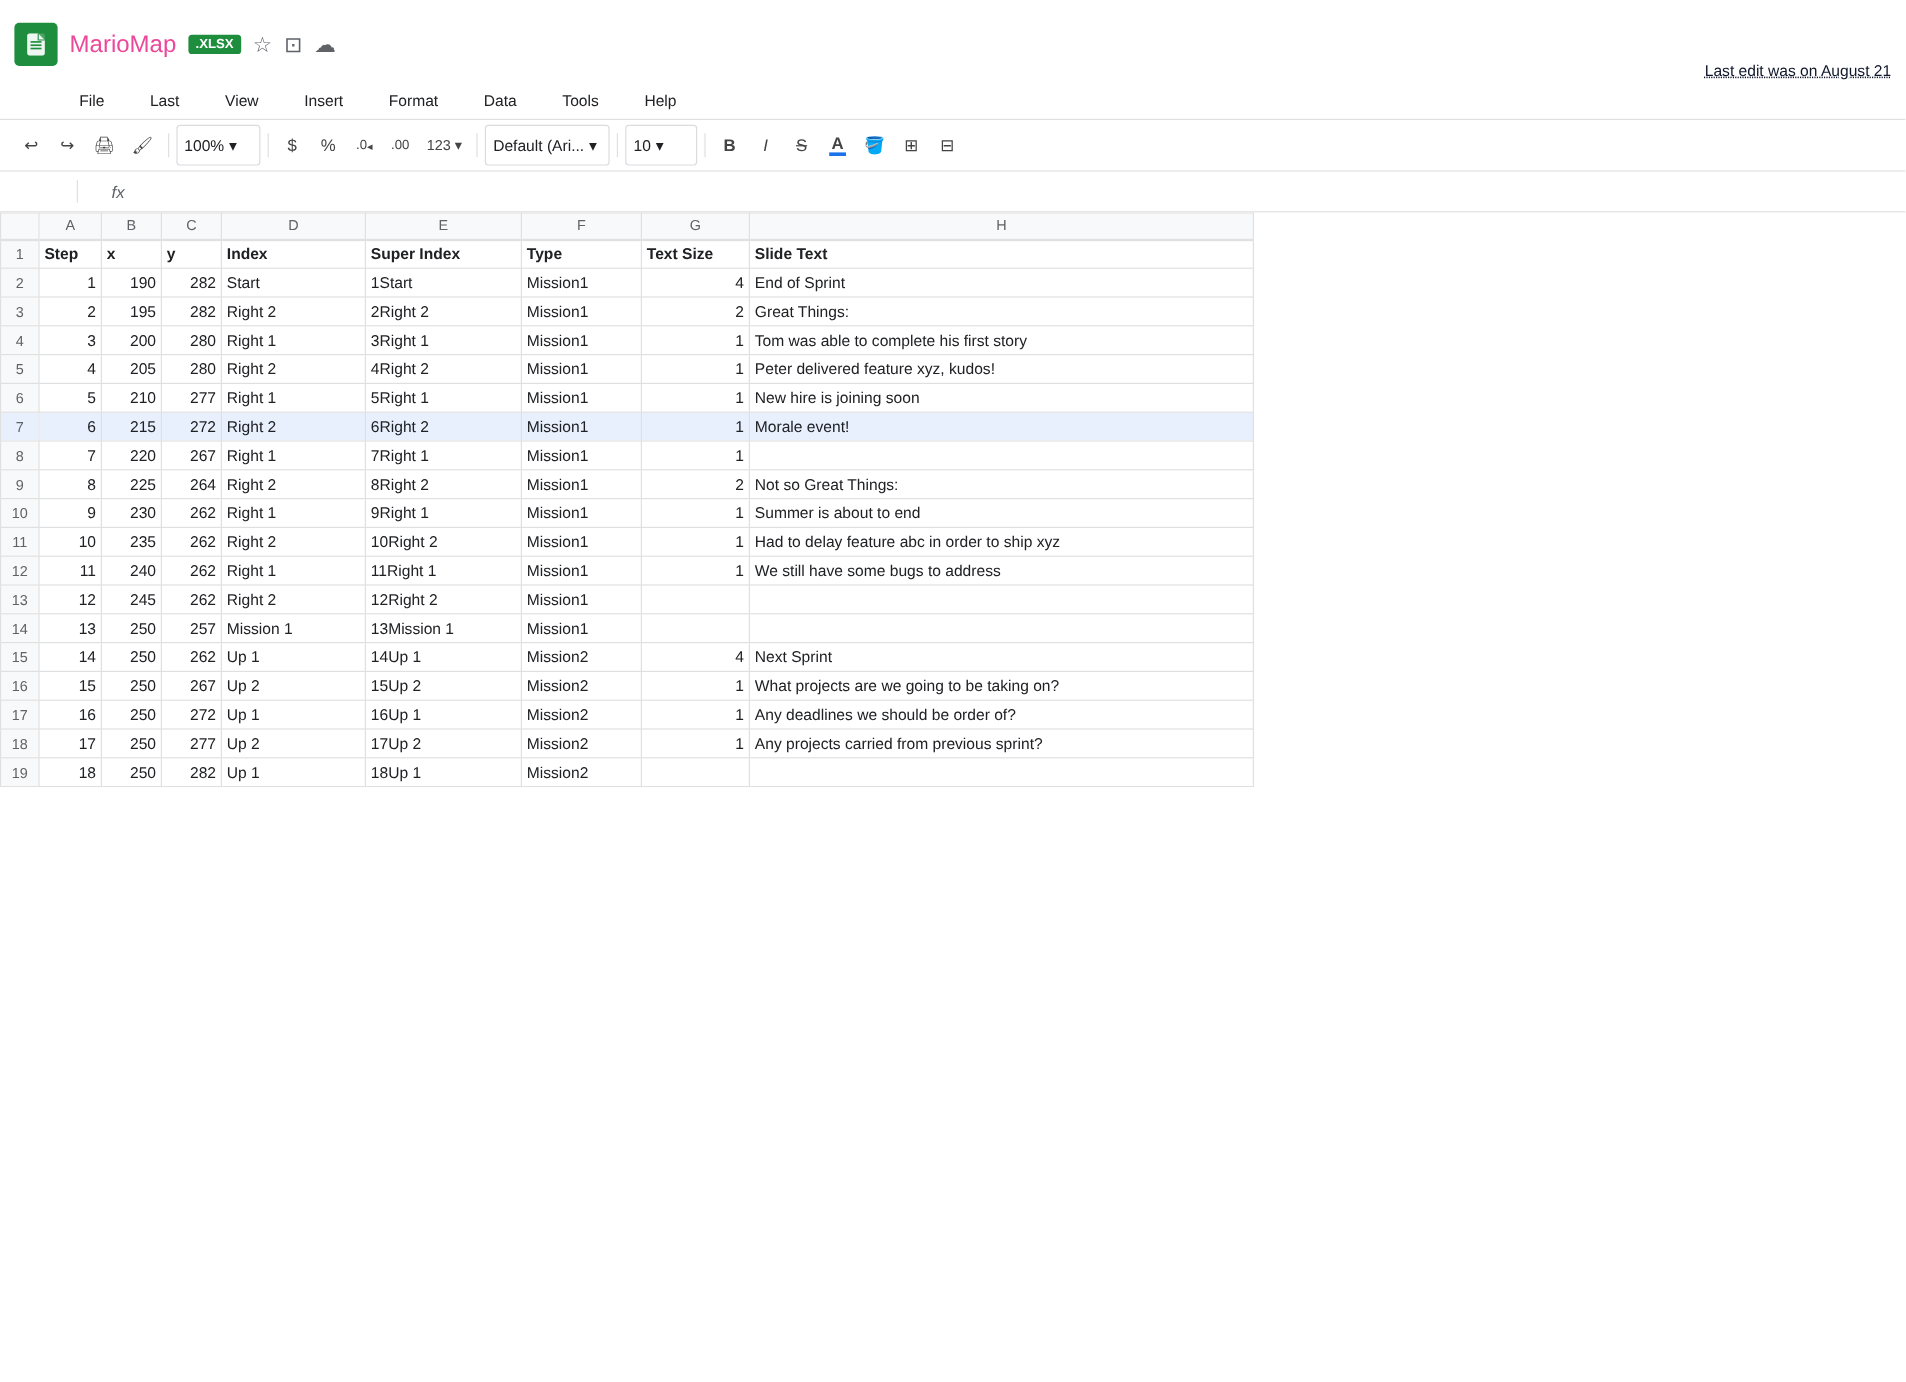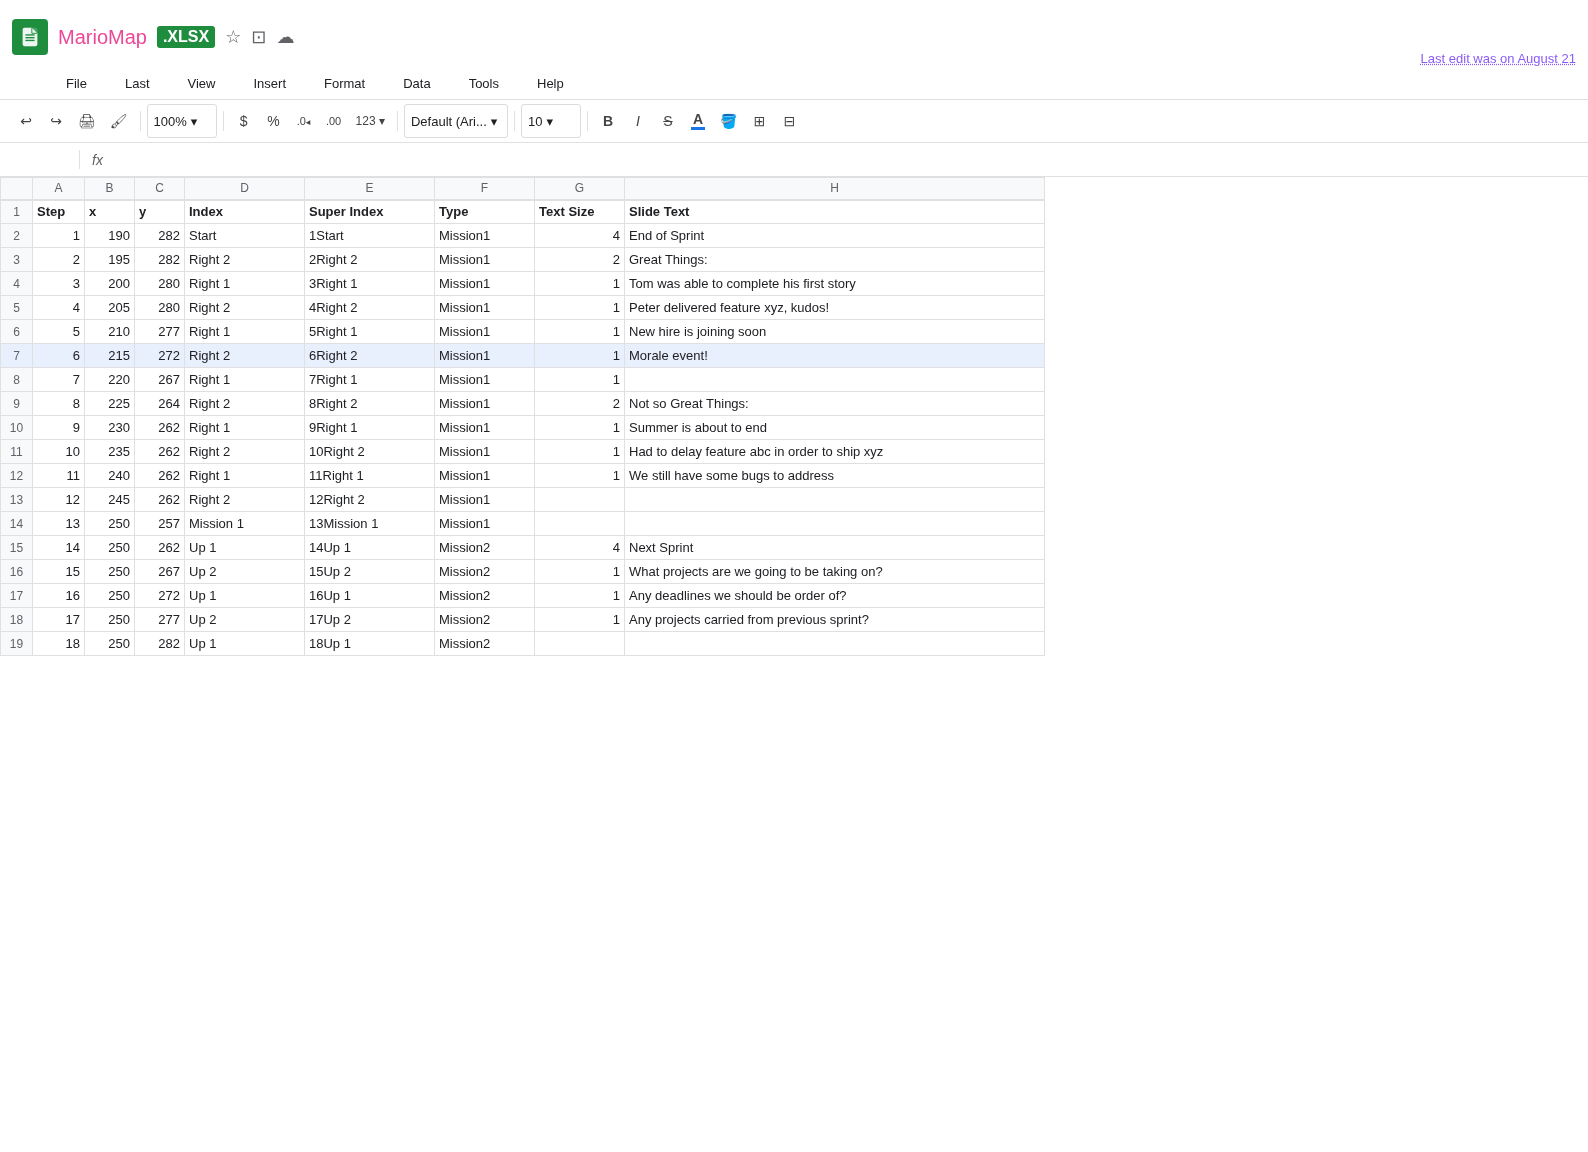--- a/index.html
+++ b/index.html
@@ -15,25 +15,25 @@
     #app-icon {
       width: 36px; height: 36px;
       background: #1e8e3e;
       border-radius: 4px;
       display: flex; align-items: center; justify-content: center;
     }
     #app-icon svg { width: 22px; height: 22px; }
     #doc-title { font-size: 20px; font-weight: 500; color: #ec4899; }
     #xlsx-badge {
       background: #1e8e3e; color: #fff;
-      font-size: 16px; font-weight: 700;
+      font-size: 11px; font-weight: 700;
       padding: 2px 6px; border-radius: 3px;
     }
     .title-icon { font-size: 18px; color: #5f6368; cursor: pointer; }
-    #last-edit { color: #8b5cf6; font-size: 13px; margin-left: auto; text-decoration: underline; text-decoration-style: dotted; margin-top: 43px; }
+    #last-edit { color: #0f172a; font-size: 13px; margin-left: auto; text-decoration: underline; text-decoration-style: dotted; margin-top: 43px; }
 
     
     #menu-bar {
       display: flex;
       align-items: center;
       padding: 2px 12px 4px 56px;
       gap: 18px;
     }
     .menu-item {
       padding: 4px 10px;
@@ -82,23 +82,23 @@
     .underline-A {
       display: flex; flex-direction: column; align-items: center;
       font-weight: 700; font-size: 14px; line-height: 1;
     }
     .underline-A span.a-bar { display: block; width: 14px; height: 3px; background: #1a73e8; margin-top: 1px; }
 
     
     #formula-bar {
       display: flex;
       align-items: center;
-      padding: 2px 20px;
+      padding: 2px 5px;
       border-bottom: 1px solid #e0e0e0;
-      gap: 8px;
+      gap: 24px;
       height: 34px;
     }
     #cell-ref {
       width: 60px;
       border: none;
       border-right: 1px solid #e0e0e0;
       padding: 2px 6px;
       font-size: 13px;
       text-align: center;
     }

